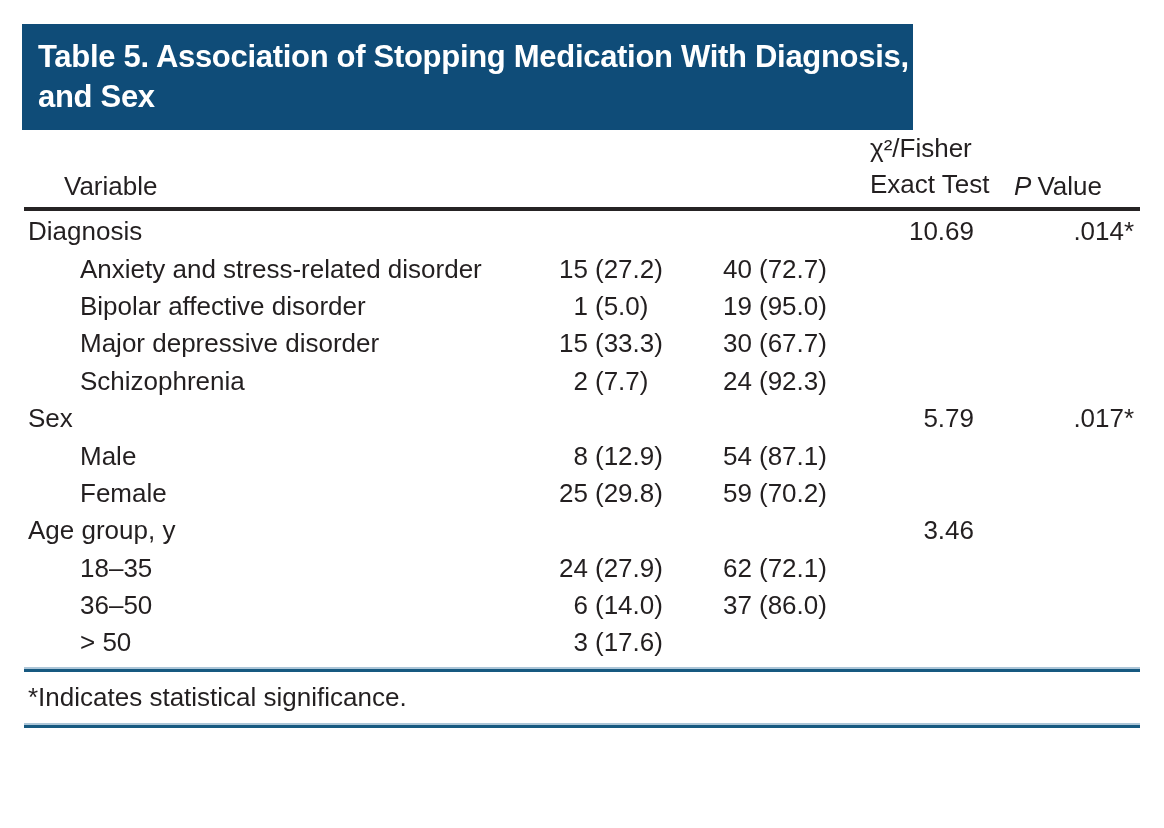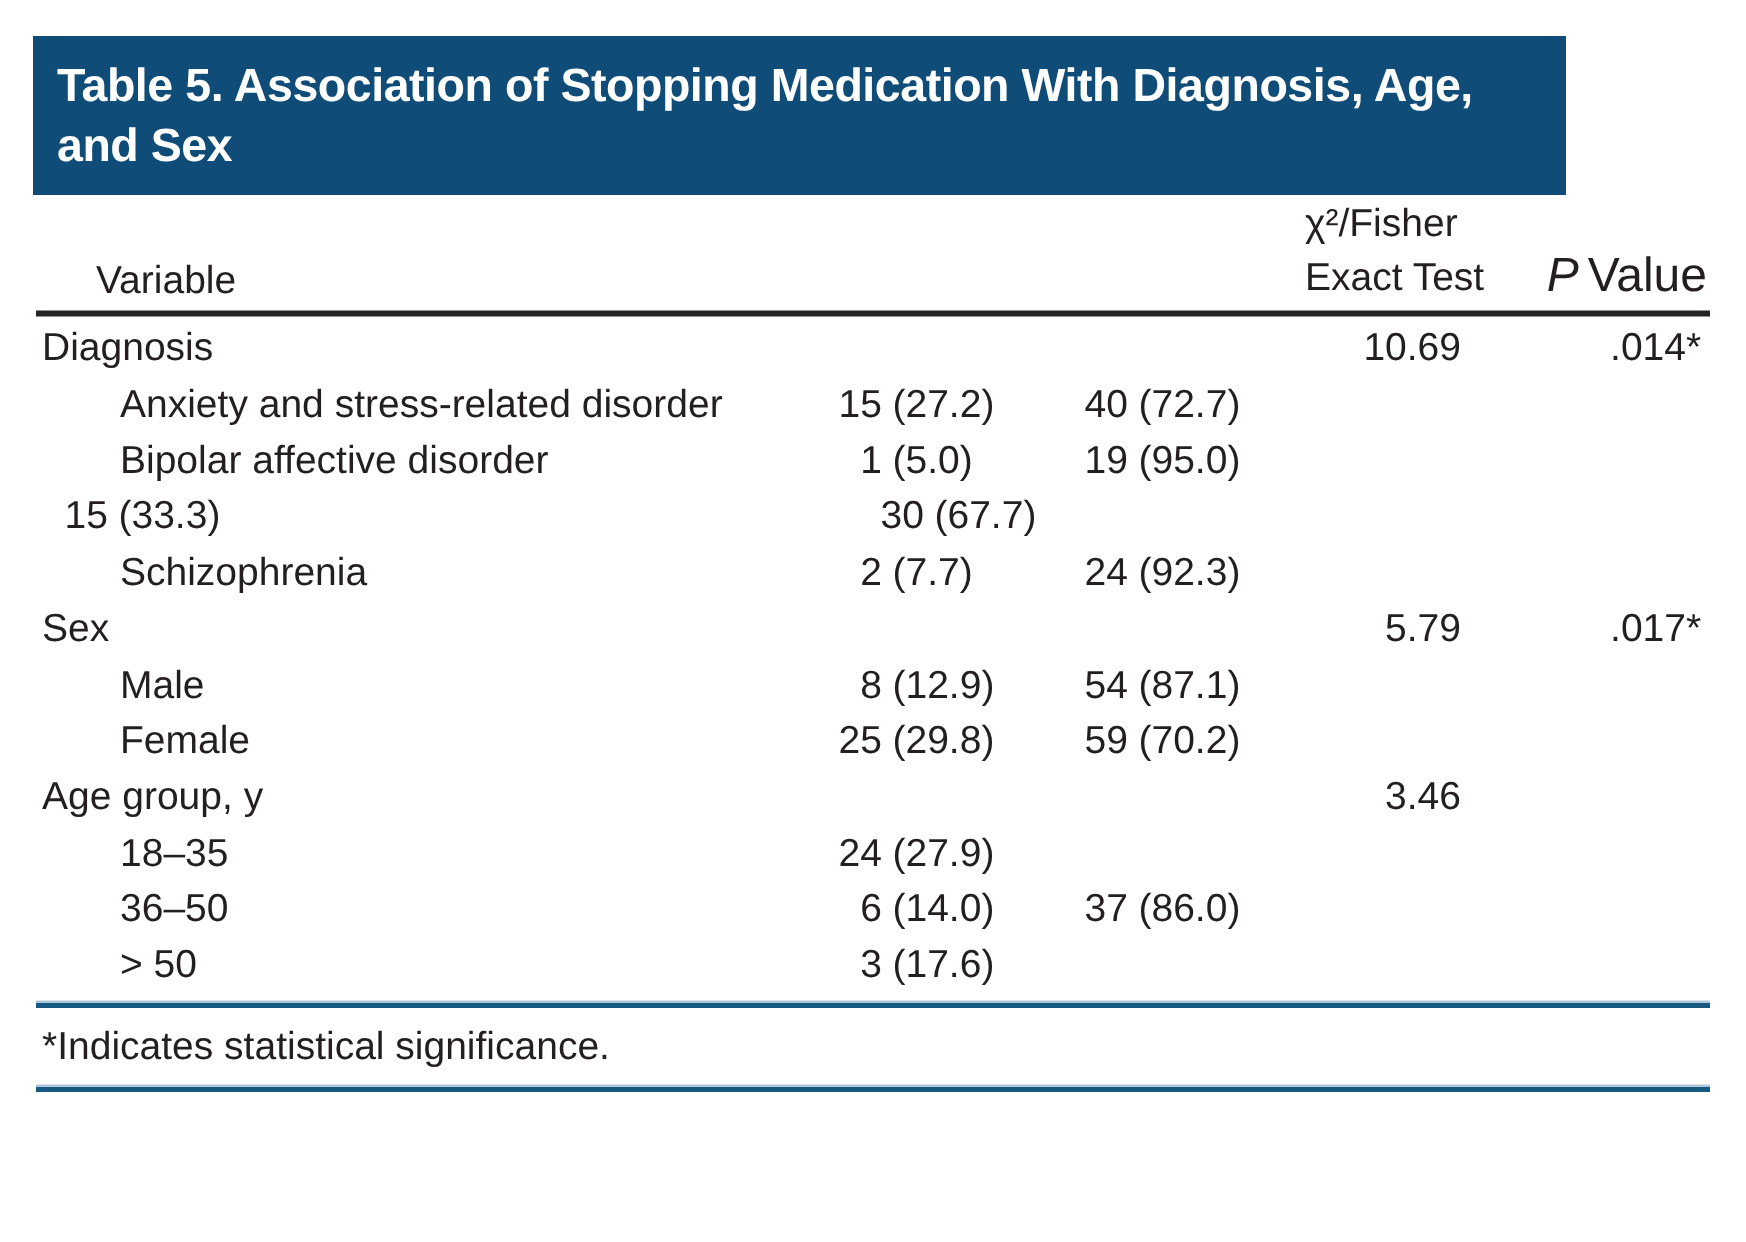--- a/index.html
+++ b/index.html
@@ -3,21 +3,21 @@
 <meta charset="utf-8">
 <style>
   * { margin:0; padding:0; box-sizing:border-box; }
   html,body { background:#ffffff; }
   body {
     width:1164px; height:828px; position:relative; overflow:hidden;
     font-family:"Liberation Sans", sans-serif;
     color:#231f20;
   }
   .title-bar {
-    position:absolute; left:22px; top:24px; width:1022px; height:106px;
+    position:absolute; left:22px; top:24px; width:891px; height:106px;
     background:#0f4c78; color:#ffffff;
     font-weight:bold; font-size:31px; line-height:40px; letter-spacing:-0.3px;
     padding:13px 0 0 16px;
   }
   .title-bar .tline { white-space:nowrap; }
 
   .table-wrap { position:absolute; left:24px; top:130px; width:1116px; }
 
   .hgrid, .row {
     display:grid;
@@ -33,22 +33,22 @@
   .spanner-underline { height:2px; background:#3b3b3b; margin:2px 4px 0 14px; }
   .yesno { display:flex; height:44px; align-items:flex-end; padding-bottom:5px; }
   .yes-h { flex:0 0 136px; text-align:center; font-size:26px; }
   .no-h  { flex:0 0 164px; text-align:center; font-size:26px; }
   .chi-h {
     grid-column:4; align-self:end;
     font-size:26px; line-height:36px; white-space:nowrap;
     padding:0 0 5px 30px; overflow:visible;
   }
   .p-h {
-    grid-column:5; align-self:end; text-align:right;
-    font-size:32px; white-space:nowrap; padding:0 2px 5px 0;
+    grid-column:5; align-self:end; text-align:center;
+    font-size:26px; white-space:nowrap; padding:0 2px 5px 0;
   }
   .italic { font-style:italic; }
   .p-h .rest { margin-left:6px; }
 
   .tbody { padding-top:2px; }
   .row { height:37.4px; align-items:center; font-size:26px; }
   .c1 { padding-left:4px; white-space:nowrap; }
   .c1.indent { padding-left:56px; }
   .c2, .c3 { display:flex; white-space:nowrap; }
   .cnt { text-align:right; }
@@ -132,20 +132,21 @@
           <span class="pct">(95.0)</span>
         </div>
       <div class="c4"></div>
       <div class="c5">
           <span></span>
           <span class="star"></span>
         </div>
     </div>
 
     <div class="row">
+      <div class="c1 indent">Major depressive disorder</div>
       <div class="c2">
           <span class="cnt">15</span>
           <span class="pct">(33.3)</span>
         </div>
       <div class="c3">
           <span class="cnt">30</span>
           <span class="pct">(67.7)</span>
         </div>
       <div class="c4"></div>
       <div class="c5">
@@ -233,20 +234,24 @@
           <span class="pct"></span>
         </div>
       <div class="c4">3.46</div>
     </div>
 
     <div class="row">
       <div class="c1 indent">18–35</div>
       <div class="c2">
           <span class="cnt">24</span>
           <span class="pct">(27.9)</span>
+        </div>
+      <div class="c3">
+          <span class="cnt">62</span>
+          <span class="pct">(72.1)</span>
         </div>
       <div class="c4"></div>
       <div class="c5">
           <span></span>
           <span class="star"></span>
         </div>
     </div>
 
     <div class="row">
       <div class="c1 indent">36–50</div>

